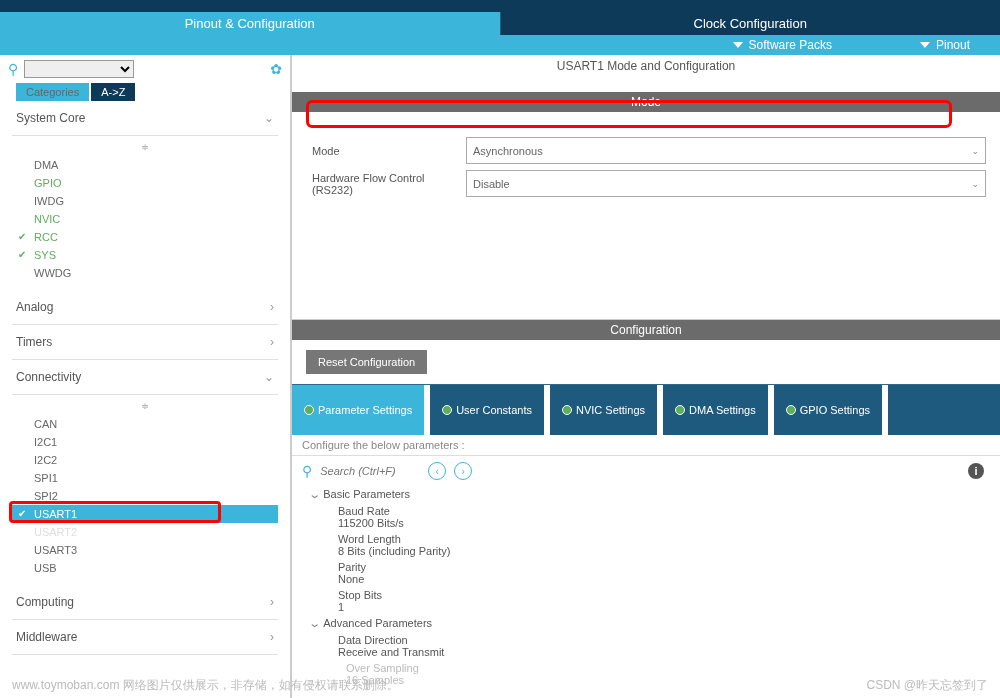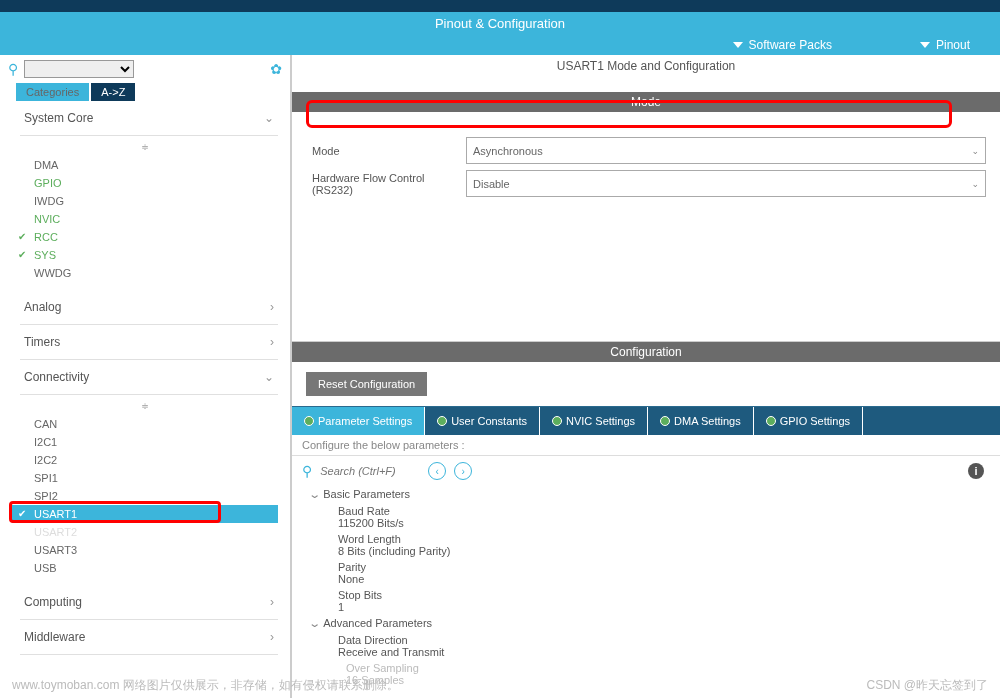--- a/index.html
+++ b/index.html
@@ -16,21 +16,21 @@
 .left { width: 292px; border-right: 2px solid #ccc; display: flex; flex-direction: column; }
 .search-row { display: flex; align-items: center; gap: 6px; padding: 5px 8px; }
 .mag { color: #3cb5db; font-size: 14px; }
 .gear { color: #3cb5db; font-size: 14px; }
 .search-sel { width: 110px; height: 18px; border: 1px solid #999; }
 .view-tabs { display: flex; padding-left: 16px; }
 .vtab { padding: 3px 10px; font-size: 11px; }
 .vtab.inactive { background: #0e3a5a; color: #fff; margin-left: 2px; }
 .vtab:first-child { background: #3cb5db; }
 .tree { overflow-y: auto; padding: 0 12px 10px 12px; }
-.cat { display: flex; justify-content: space-between; align-items: flex-end; padding: 10px 4px; border-bottom: 1px solid #e0e0e0; cursor: pointer; color: #555; font-size: 12px; margin-left: 8px; }
+.cat { display: flex; justify-content: space-between; align-items: flex-end; padding: 10px 4px; border-bottom: 1px solid #e0e0e0; cursor: pointer; color: #555; font-size: 12px; }
 .cat-chev { color: #999; font-size: 12px; }
 .sub-items { padding: 2px 0 8px 0; }
 .up-arrow { text-align: center; color: #999; padding: 4px 0; font-size: 9px; }
 .item { padding: 3px 0 3px 22px; cursor: pointer; color: #666; position: relative; font-size: 11px; }
 .item.green { color: #5dae5d; }
 .item .chk { position: absolute; left: 6px; color: #5dae5d; font-size: 10px; }
 .item.selected { background: #3cb5db; color: #fff; }
 .item.selected .chk { color: #fff; }
 .right { flex: 1; display: flex; flex-direction: column; background: #fff; position: relative; gap: 15px; }
 .r-title { text-align: center; padding: 4px; color: #555; font-size: 12px; }
@@ -39,21 +39,21 @@
 .mode-row { display: flex; align-items: center; margin-bottom: 6px; }
 .mode-label { width: 160px; text-align: left; padding-left: 6px; color: #555; }
 .mode-sel { flex: 1; height: 27px; border: 1px solid #aaa; padding: 0 6px; display: flex; justify-content: space-between; align-items: center; background: #fff; }
 .sel-arrow { color: #888; font-size: 9px; }
 .red-box1 { position: absolute; border: 3px solid red; border-radius: 6px; left: 306px; top: 100px; width: 646px; height: 28px; pointer-events: none; }
 .red-box2 { position: absolute; border: 3px solid red; border-radius: 4px; left: 9px; top: 501px; width: 212px; height: 22px; pointer-events: none; }
 .spacer { flex: 1; }
 .config-body { border-top: 1px solid #ccc; }
 .reset-btn { margin: 10px 0 10px 14px; padding: 6px 12px; background: #777; color: #fff; border: none; cursor: pointer; font-size: 11px; }
 .cfg-tabs { display: flex; background: #1e5a7e; border-top: 1px solid #2a6a8e; }
-.cfg-tab { padding: 8px 12px; color: #fff; font-size: 11px; border-right: 1px solid #ffffff; cursor: pointer; display: flex; align-items: center; gap: 4px; }
+.cfg-tab { padding: 19px 12px; color: #fff; font-size: 11px; border-right: 6px solid #ffffff; cursor: pointer; display: flex; align-items: center; gap: 4px; }
 .cfg-tab.active { background: #3cb5db; }
 .cfg-tab .dot { width: 10px; height: 10px; border-radius: 50%; background: #5dae5d; border: 1px solid #fff; }
 .cfg-hint { padding: 4px 10px; color: #888; border-bottom: 1px solid #ddd; }
 .param-search { display: flex; align-items: center; gap: 8px; padding: 6px 10px; }
 .param-search input { width: 100px; border: none; outline: none; color: #aaa; font-style: italic; font-size: 11px; }
 .circ { width: 18px; height: 18px; border: 1px solid #3cb5db; border-radius: 50%; display: flex; align-items: center; justify-content: center; color: #3cb5db; font-size: 10px; cursor: pointer; }
 .info { width: 16px; height: 16px; border-radius: 50%; background: #555; color: #fff; display: flex; align-items: center; justify-content: center; font-size: 11px; font-weight: bold; margin-left: auto; margin-right: 6px; }
 .params { padding: 0 10px 10px 10px; }
 .pgroup { padding: 2px 0 2px 8px; color: #555; cursor: pointer; }
 .pgroup::before { content: "⌄"; margin-right: 4px; color: #888; display: inline-block; transform: scaleX(1.4); }
@@ -63,20 +63,21 @@
 .prow.gray .pl, .prow.gray .pv { color: #bbb; margin-left: 8px; }
 .footer { position: absolute; bottom: 4px; left: 12px; right: 12px; display: flex; justify-content: space-between; color: #bbb; font-size: 12px; }
 </style>
 </head>
 <body>
 
 <div class="top-bar"></div>
 
 <div class="tabs">
   <div class="tab active">Pinout &amp; Configuration</div>
+  <div class="tab inactive">Clock Configuration</div>
 </div>
 
 <div class="sub-bar">
   <div class="sub-item">
     <span class="chev-down"></span>
     <span>Software Packs</span>
   </div>
   <div class="sub-item">
     <span class="chev-down"></span>
     <span>Pinout</span>

